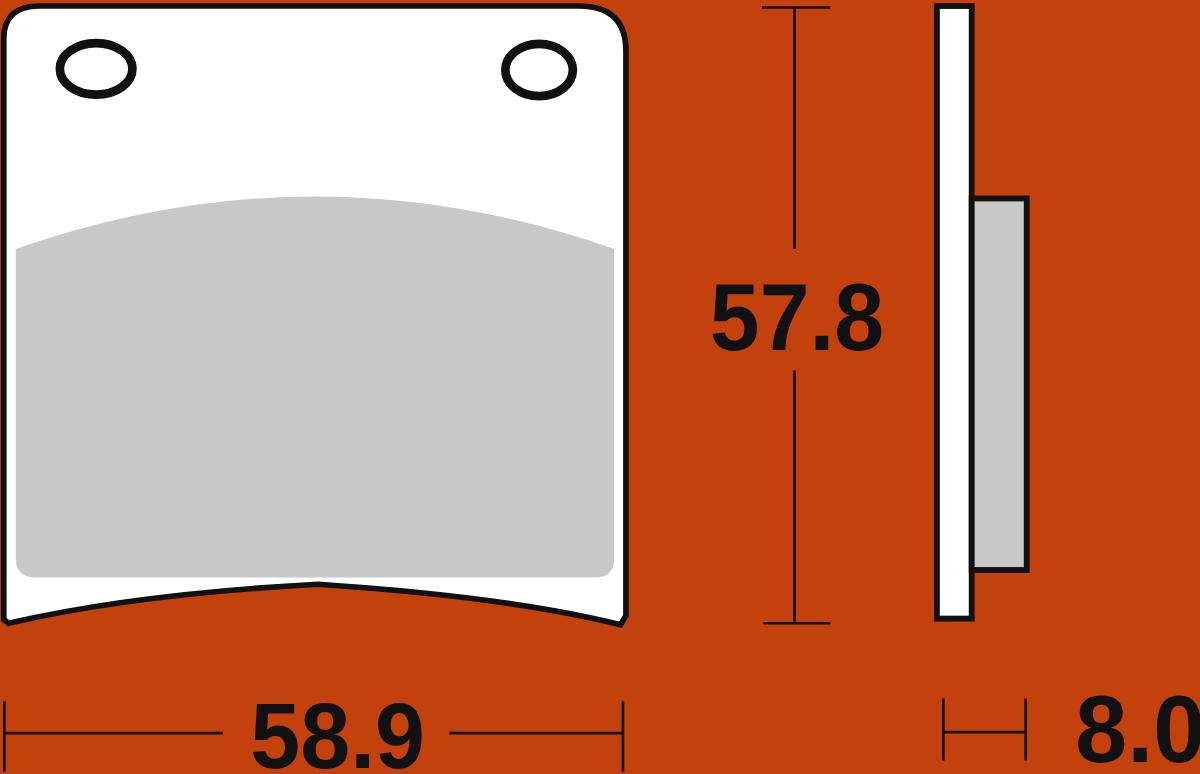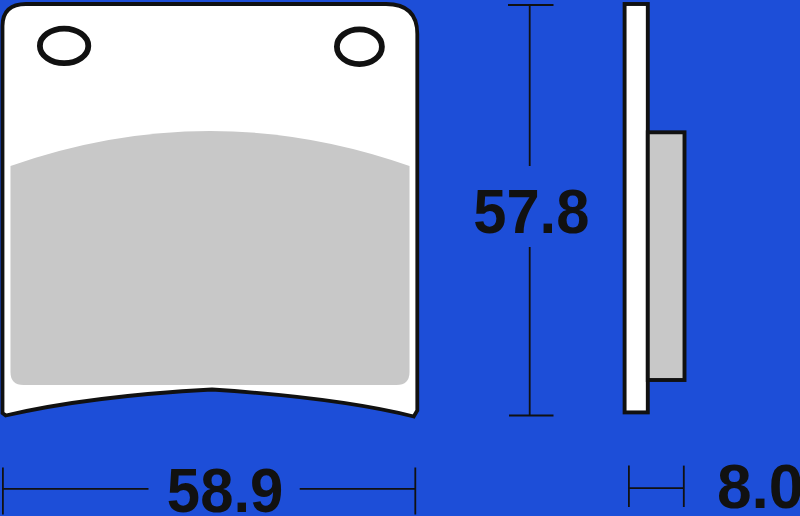--- a/index.html
+++ b/index.html
@@ -1,16 +1,16 @@
 <!DOCTYPE html>
 <html><head>
 <meta charset="utf-8">
 <style>
   html,body{margin:0;padding:0;background:#ffffff;}
-  .page{width:800px;height:516px;position:relative;overflow:hidden;background:#1d4ed8;}
+  .page{width:800px;height:516px;position:relative;overflow:hidden;background:#c2410c;}
   svg{display:block;}
   text{font-family:"Liberation Sans", sans-serif;font-weight:bold;fill:#111111;}
 </style>
 </head>
 <body>
 <div class="page">
 <svg width="800" height="516" viewBox="0 0 800 516">
 
   <path d="M 2.5,26 Q 2.5,4 26,4 L 386,4 Q 417.3,4 417.3,34
            L 417.3,410.5 L 413.7,416.5

